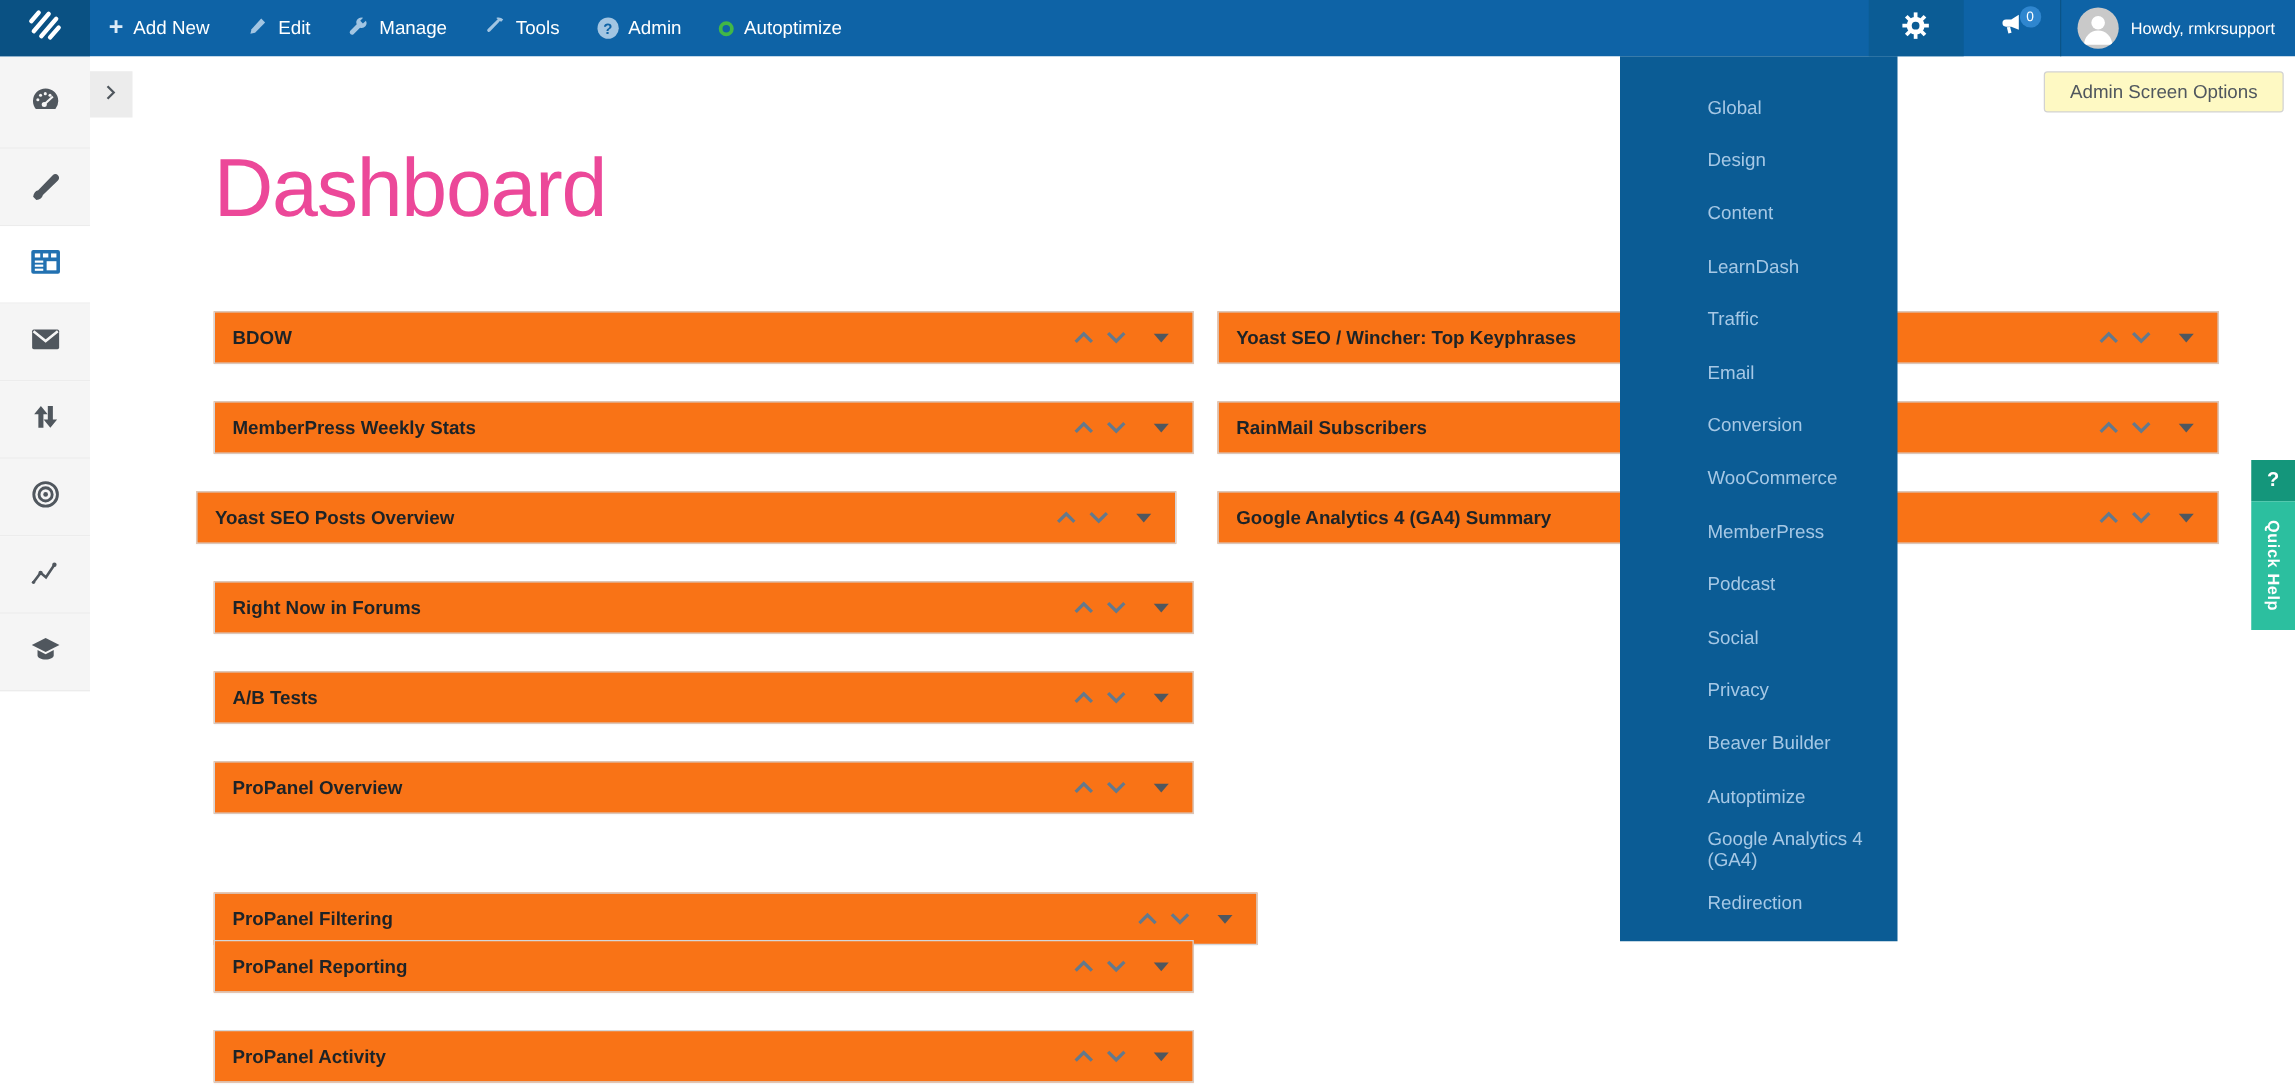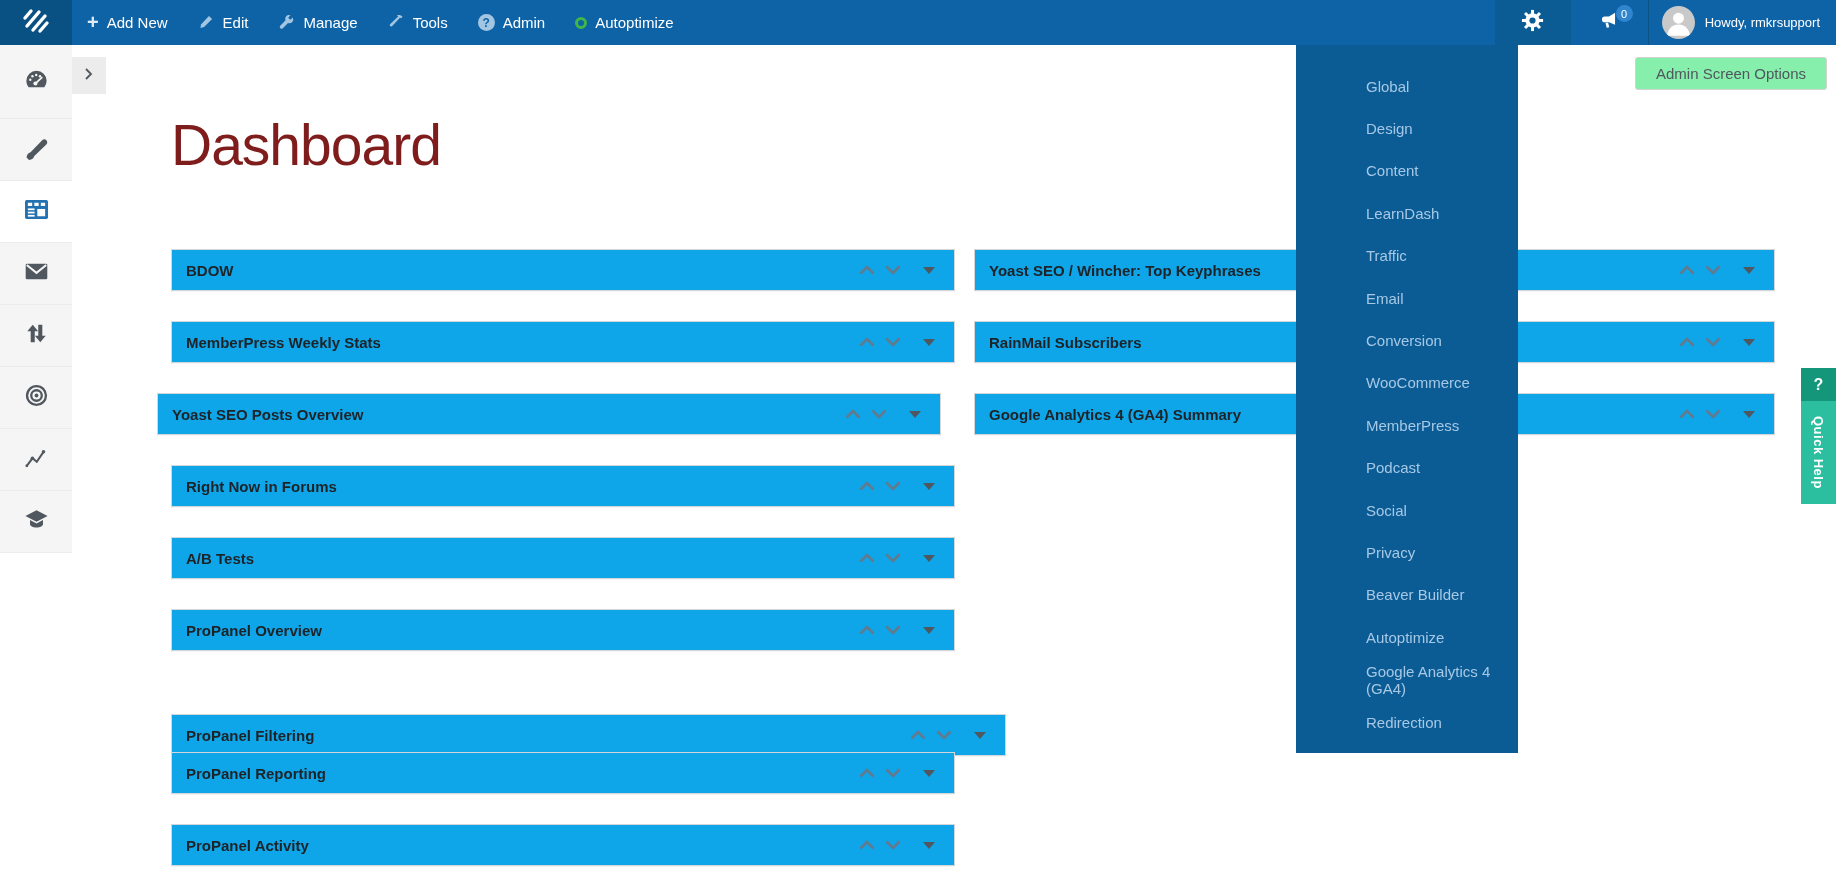--- a/index.html
+++ b/index.html
@@ -33,25 +33,25 @@
   .sm-item.active { color:#ffffff; font-weight:bold; }
 
   
   .sidebar { position:absolute; top:45px; left:0; width:72px; height:827px; background:#fff; z-index:20; }
   .sb-item { display:flex; align-items:center; justify-content:center; height:62px; background:#f5f5f5; border-bottom:1px solid #ececec; cursor:pointer; }
   .sb-item.first { height:74px; }
   .sb-item.active { background:#ffffff; }
 
   
   .collapse-btn { position:absolute; left:72px; top:57px; width:34px; height:37px; background:#ececec; border:none; display:flex; align-items:center; justify-content:center; cursor:pointer; z-index:10; }
-  .aso-btn { position:absolute; left:1635px; top:57px; width:192px; height:33px; background:#86efac; border:1px solid #d2d2d2; border-radius:3px; color:#50575e; font-size:15px; font-family:inherit; cursor:pointer; z-index:10; }
-  .page-title { position:absolute; left:171px; top:112px; font-size:57px; font-weight:200; letter-spacing:-1px; color:#7f1d1d; z-index:5; }
-
-  
-  .widget { position:absolute; height:42px; background:#0ea5e9; border:1px solid #d4d6d9; box-shadow:0 1px 1px rgba(0,0,0,0.04); display:flex; align-items:center; justify-content:space-between; padding:0 10px 0 14px; z-index:3; cursor:move; }
+  .aso-btn { position:absolute; left:1635px; top:57px; width:192px; height:33px; background:#fef9c3; border:1px solid #d2d2d2; border-radius:3px; color:#50575e; font-size:15px; font-family:inherit; cursor:pointer; z-index:10; }
+  .page-title { position:absolute; left:171px; top:112px; font-size:66px; font-weight:200; letter-spacing:-1px; color:#ec4899; z-index:5; }
+
+  
+  .widget { position:absolute; height:42px; background:#f97316; border:1px solid #d4d6d9; box-shadow:0 1px 1px rgba(0,0,0,0.04); display:flex; align-items:center; justify-content:space-between; padding:0 10px 0 14px; z-index:3; cursor:move; }
   .w-title { font-size:15px; font-weight:bold; color:#1d2327; white-space:nowrap; }
   .w-ctrl { display:flex; align-items:center; }
   .w-up,.w-down { display:flex; align-items:center; justify-content:center; width:26px; height:30px; cursor:pointer; }
   .w-toggle { display:flex; align-items:center; justify-content:center; width:30px; height:30px; margin-left:8px; cursor:pointer; }
   .tri { width:0; height:0; border-left:6px solid transparent; border-right:6px solid transparent; border-top:7px solid #50575e; }
 
   
   .quick-help { position:absolute; right:0; top:368px; width:35px; z-index:30; }
   .qh-q { display:flex; align-items:center; justify-content:center; width:35px; height:33px; background:#14967b; color:#fff; font-size:16px; font-weight:bold; cursor:pointer; }
   .qh-label { display:flex; align-items:center; justify-content:center; width:35px; height:103px; background:#2cbf9f; color:#fff; font-size:13px; font-weight:bold; writing-mode:vertical-rl; text-orientation:mixed; letter-spacing:0.5px; cursor:pointer; }

